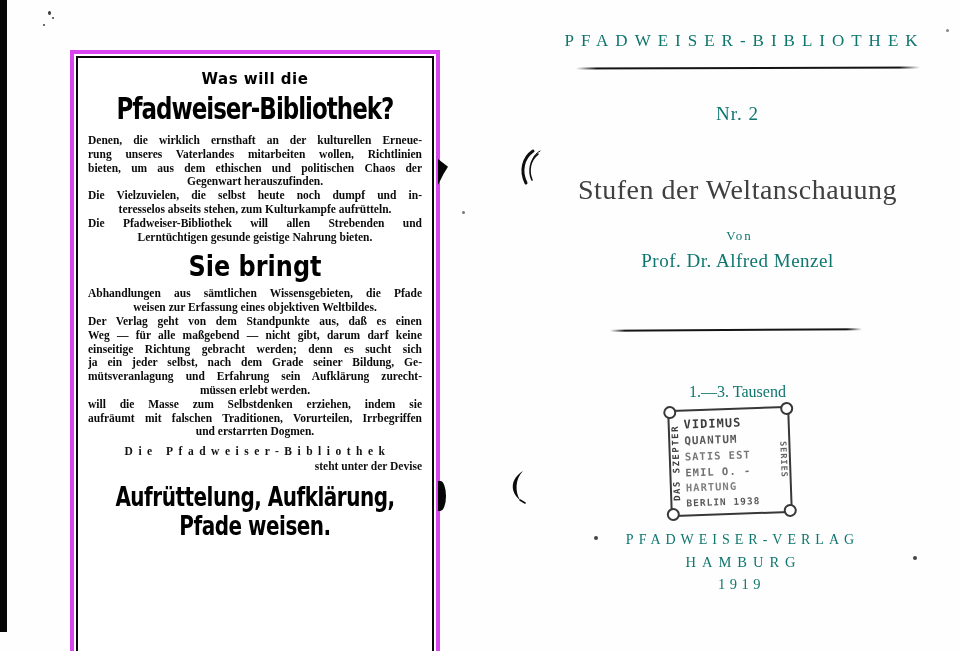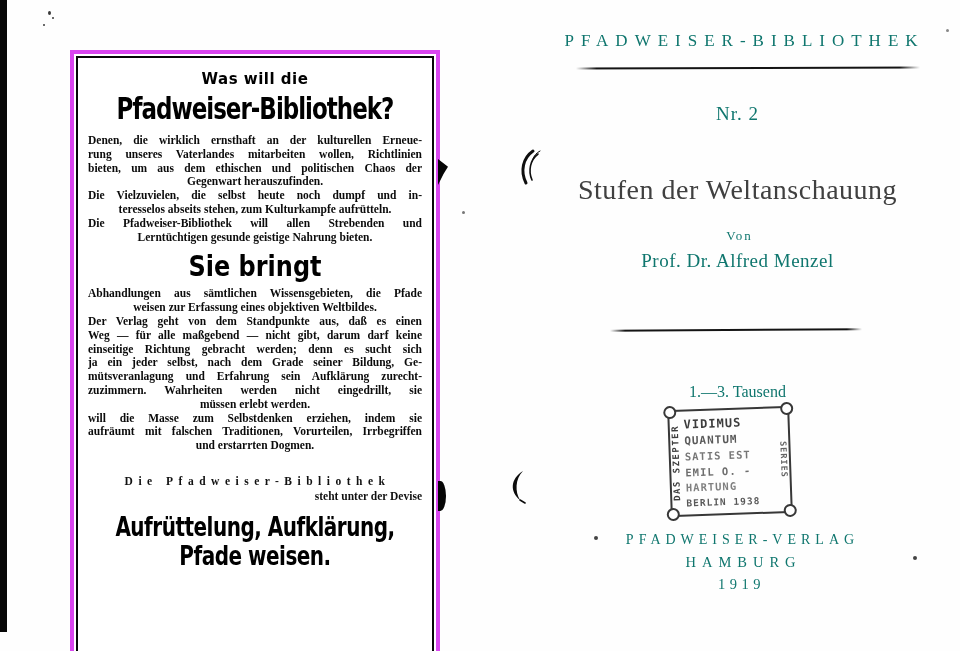--- a/index.html
+++ b/index.html
@@ -57,21 +57,21 @@
   }
   .ad-line.center{text-align:center;text-align-last:center;}
   .ad-bringt{
     font-family:"DejaVu Sans","Liberation Sans",sans-serif;font-weight:bold;
     font-size:24px;text-align:center;color:#000;
     transform:scaleY(1.2);transform-origin:center;line-height:30px;
     margin:7px 0 6px 0;
   }
   .ad-spaced{
     font-size:11.5px;font-weight:bold;text-align:center;letter-spacing:5.5px;
-    padding-left:5px;line-height:16px;margin-top:20px;white-space:nowrap;
+    padding-left:5px;line-height:16px;margin-top:4px;white-space:nowrap;
   }
   .ad-devise{font-size:11.5px;font-weight:bold;text-align:right;line-height:14px;}
   .ad-slogan{
     font-family:"DejaVu Sans","Liberation Sans",sans-serif;font-weight:bold;
     font-size:20px;letter-spacing:-.5px;text-align:center;color:#000;
     transform:scaleY(1.35);transform-origin:center;line-height:29px;white-space:nowrap;
   }
   .ad-slogan.first{margin-top:10px;}
   .group{margin-bottom:2px;}
 
@@ -158,21 +158,20 @@
       <div class="ad-bringt">Sie bringt</div>
 
       <div class="group">
           <div class="ad-line">Abhandlungen aus sämtlichen Wissensgebieten, die Pfade</div>
           <div class="ad-line center">weisen zur Erfassung eines objektiven Weltbildes.</div>
           <div class="ad-line">Der Verlag geht von dem Standpunkte aus, daß es einen</div>
           <div class="ad-line">Weg — für alle maßgebend — nicht gibt, darum darf keine</div>
           <div class="ad-line">einseitige Richtung gebracht werden; denn es sucht sich</div>
           <div class="ad-line">ja ein jeder selbst, nach dem Grade seiner Bildung, Ge-</div>
           <div class="ad-line">mütsveranlagung und Erfahrung sein Aufklärung zurecht-</div>
-          <div class="ad-line">zuzimmern.  Wahrheiten werden nicht eingedrillt, sie</div>
           <div class="ad-line center">müssen erlebt werden.</div>
           <div class="ad-line">will die Masse zum Selbstdenken erziehen, indem sie</div>
           <div class="ad-line">aufräumt mit falschen Traditionen, Vorurteilen, Irrbegriffen</div>
           <div class="ad-line center">und erstarrten Dogmen.</div>
         </div>
 
       <div class="ad-spaced">Die Pfadweiser-Bibliothek</div>
       <div class="ad-devise">steht unter der Devise</div>
 
       <div class="ad-slogan first">Aufrüttelung, Aufklärung,</div>

